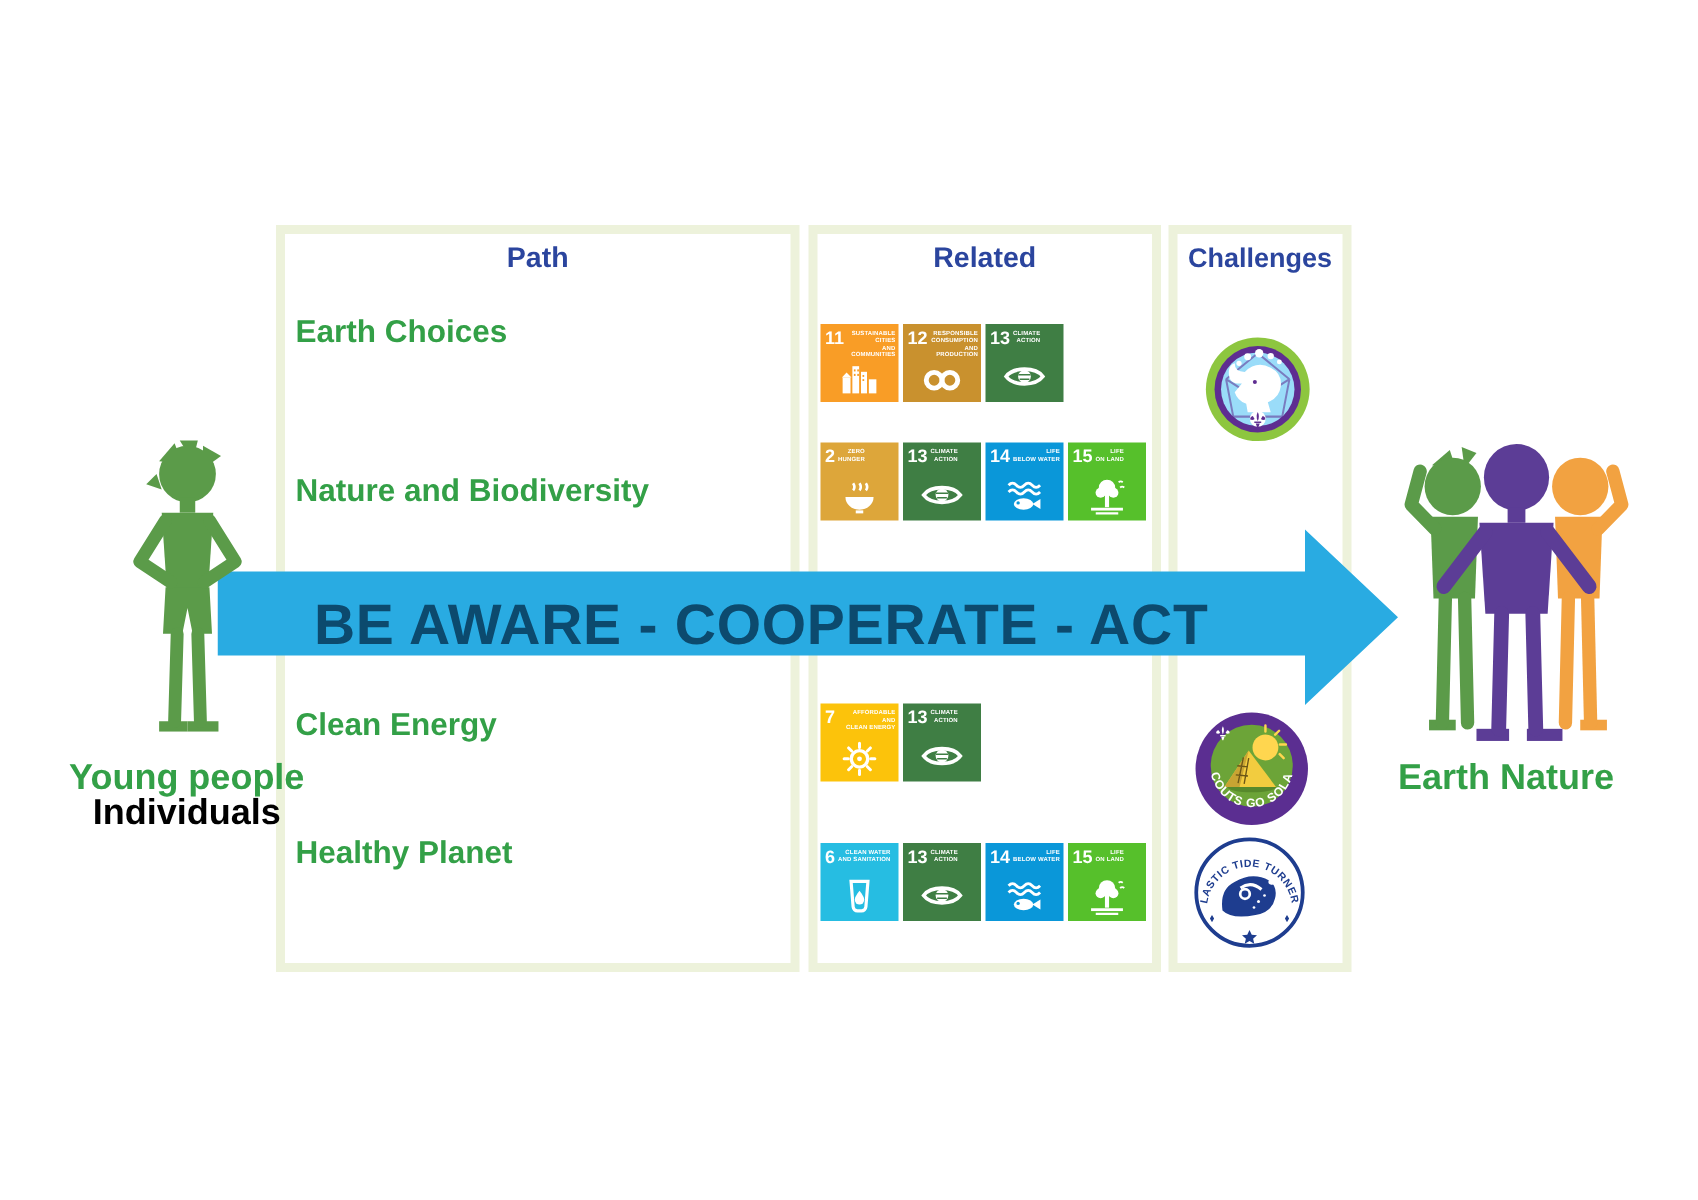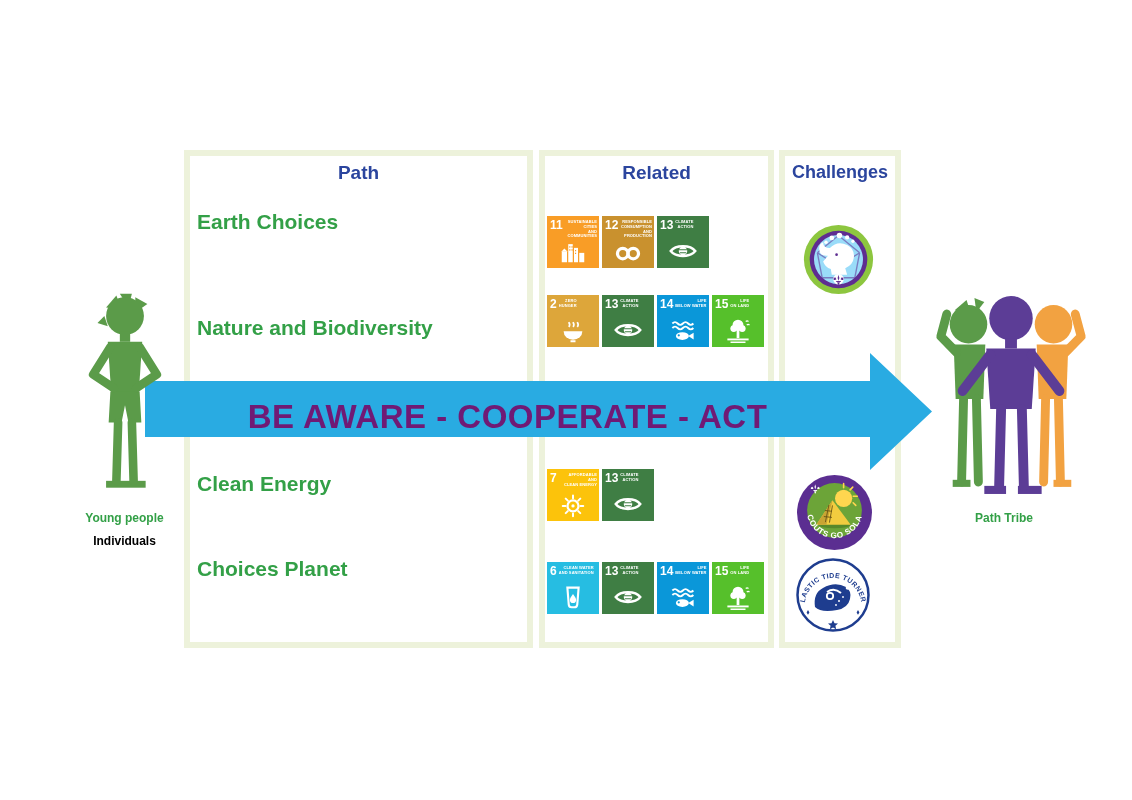--- a/index.html
+++ b/index.html
@@ -15,26 +15,26 @@
   #hdr-challenges{left:767px;width:122px;font-size:18px;}
   .row-label{position:absolute;left:185px;color:#33A047;font-size:21px;white-space:nowrap;z-index:4;}
   .sdg-row{position:absolute;left:535px;display:flex;gap:3px;z-index:4;}
   .sdg-tile{position:relative;width:52px;height:52px;color:#fff;overflow:hidden;flex:none;}
   .sdg-head{display:flex;align-items:flex-start;padding:3px 2px 0 3px;text-align:right;}
   .sdg-num{font-size:12px;line-height:1;margin-right:2px;}
   .sdg-title{font-size:4px;line-height:1.2;letter-spacing:.1px;text-transform:uppercase;padding-top:1px;}
   .sdg-glyph{position:absolute;left:50%;transform:translateX(-50%);bottom:2px;width:30px;height:30px;}
   #arrow-svg{position:absolute;left:133px;top:352px;width:790px;height:120px;z-index:5;}
   #arrow-label{position:absolute;left:133px;top:381px;width:725px;height:72px;display:flex;
-               align-items:center;justify-content:center;color:#701a75;font-size:33px;
+               align-items:center;justify-content:center;color:#0c4a6e;font-size:38px;
                letter-spacing:.5px;z-index:6;white-space:nowrap;}
   .figure-svg{position:absolute;z-index:7;}
   #young-figure{left:70px;top:292px;width:86px;height:206px;}
   #community-figures{left:915px;top:296px;width:168px;height:202px;}
-  .caption{position:absolute;text-align:center;font-size:12px;line-height:23px;z-index:7;white-space:nowrap;}
+  .caption{position:absolute;text-align:center;font-size:24px;line-height:23px;z-index:7;white-space:nowrap;}
   #caption-left{left:25px;width:175px;top:507px;}
   #caption-right{left:902px;width:180px;top:507px;}
   .cap-green{color:#33A047;}
   .cap-cyan{color:#000000;}
   .badge{position:absolute;z-index:5;}
   #badge-champions{left:790px;top:223px;width:73px;height:73px;}
   #badge-solar{left:784px;top:474px;width:77px;height:77px;}
   #badge-tide{left:783px;top:557px;width:76px;height:76px;}
 </style>
 </head>
@@ -181,21 +181,21 @@
             <span class="sdg-num">13</span>
             <span class="sdg-title">CLIMATE<br>ACTION</span>
           </div>
           <svg class="sdg-glyph" viewBox="0 0 24 24">
             <path d="M2.2 12c3.8-5.2 15.8-5.2 19.6 0-3.8 5.2-15.8 5.2-19.6 0z" fill="none" stroke="#fff" stroke-width="2"></path>
             <circle cx="12" cy="12" r="3.4" fill="#fff"></circle>
             <path d="M8.8 11h6.4M9.4 13.4h5.2" stroke="#3F7E44" stroke-width=".8" fill="none"></path>
           </svg>
         </div>
       </div>
-      <div class="row-label" style="top: 557px;">Choices Planet</div>
+      <div class="row-label" style="top: 557px;">Healthy Planet</div>
       <div class="sdg-row" style="top: 562px;">
         <div class="sdg-tile" style="background: rgb(38, 189, 226);">
           <div class="sdg-head">
             <span class="sdg-num">6</span>
             <span class="sdg-title">CLEAN WATER<br>AND SANITATION</span>
           </div>
           <svg class="sdg-glyph" viewBox="0 0 24 24">
             <path d="M7.5 4.5h9l-1.1 13.6a2.3 2.3 0 0 1-2.3 2.1h-2.2a2.3 2.3 0 0 1-2.3-2.1z" fill="none" stroke="#fff" stroke-width="1.7"></path>
             <path d="M12 9.5c-1.7 2.3-2.5 3.4-2.5 4.8a2.5 2.5 0 0 0 5 0c0-1.4-.8-2.5-2.5-4.8z" fill="#fff"></path>
           </svg>
@@ -310,21 +310,21 @@
       <rect x="92" y="188" width="24" height="8"></rect>
     </g>
     <g fill="none" stroke="#5C3D96" stroke-width="10" stroke-linecap="round" stroke-linejoin="round">
       <path d="M64,58 L36,94"></path>
       <path d="M106,58 L134,94"></path>
       <path d="M75,112 L73,188"></path>
       <path d="M96,112 L98,188"></path>
     </g>
   </svg>
   <div class="caption" id="caption-right">
-    <div class="cap-green">Path Tribe</div>
+    <div class="cap-green">Earth Nature</div>
   </div>
 
   <svg class="badge" id="badge-champions" viewBox="0 0 76 76">
     <circle cx="38" cy="38" r="36" fill="#8DC63F"></circle>
     <circle cx="38" cy="38" r="30" fill="#5E2D91"></circle>
     <circle cx="38" cy="38" r="25.5" fill="#9ADCF9"></circle>
     <g stroke="#5E2D91" stroke-width="1.4" opacity=".55" fill="none">
       <path d="M38 13 L16 31 M38 13 L60 31 M16 31 L21 57 M60 31 L55 57 M21 57 L55 57 M16 31 L38 45 M60 31 L38 45"></path>
     </g>
     <path fill="#fff" d="M27 34 q-10 1 -9 -9 q.5 -4 4 -5 q0 6 7 6 q8 -8 18 -3 q8 4 7 13 q-1 8 -9 11 l2 7 h-16 l-1 -6 q-6 -2 -8 -8 z"></path>

